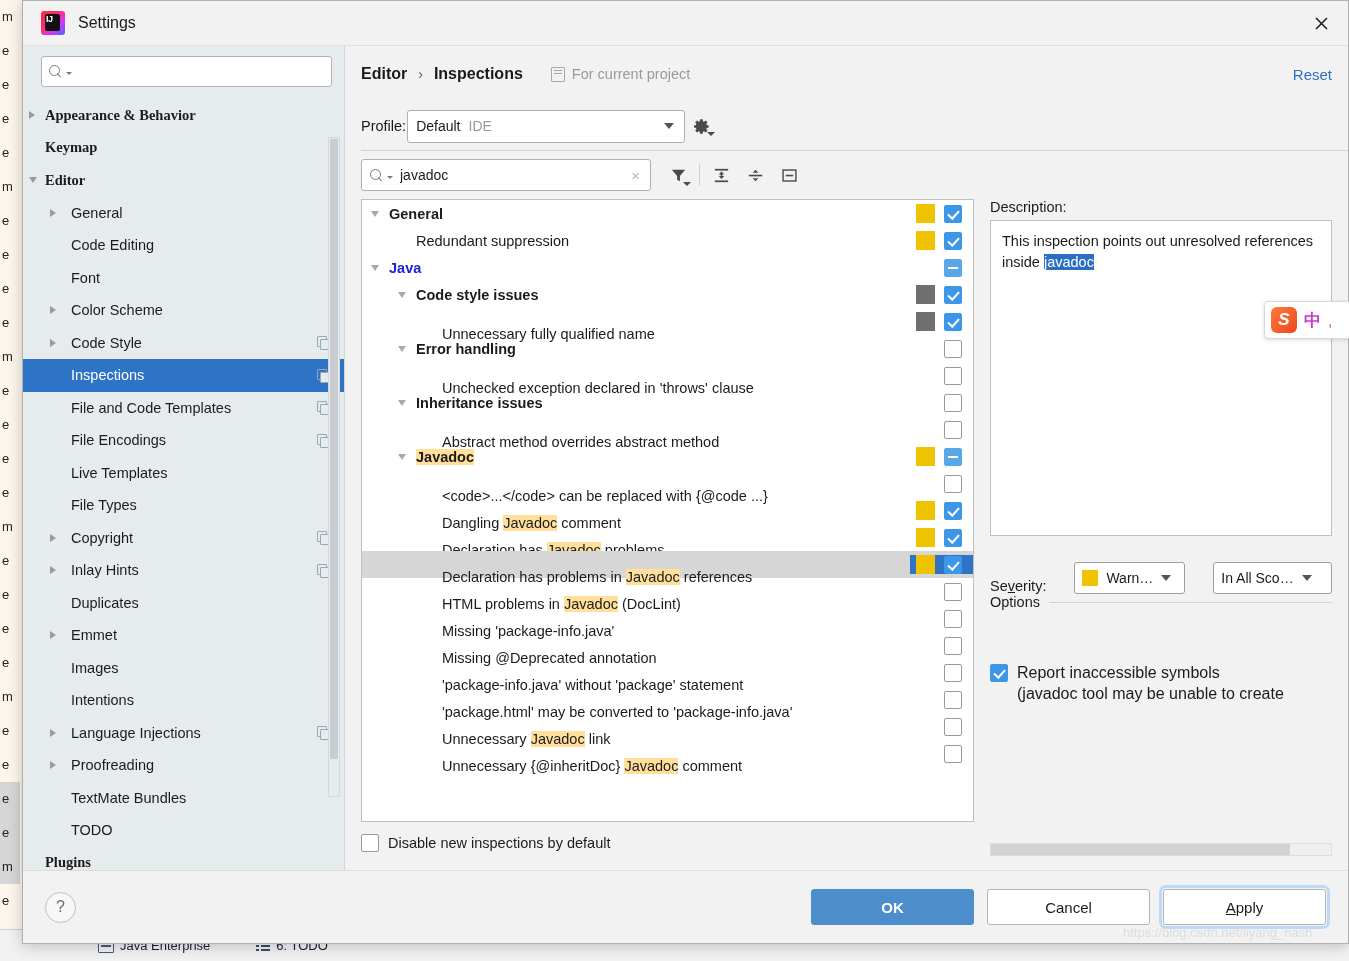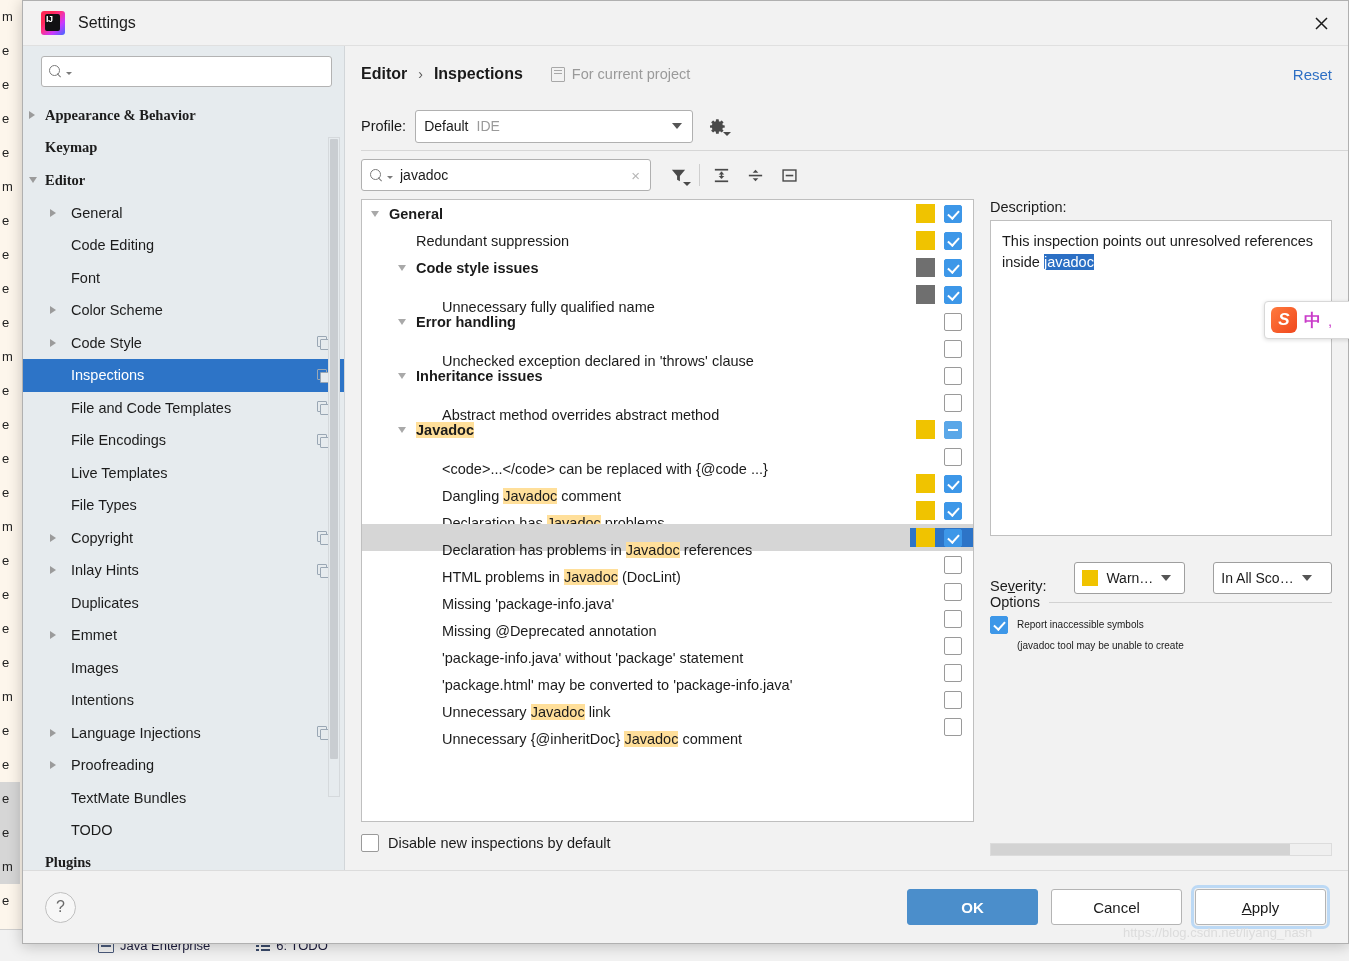--- a/index.html
+++ b/index.html
@@ -206,21 +206,21 @@
   }
   .proj-ic::after{
     content:""; position:absolute; left:2px; top:2.5px; right:2px; height:1.2px;
     background:#a8a8a8; box-shadow: 0 3px 0 #a8a8a8;
   }
   .reset-link {
     margin-left: auto; color: #2d6fc4; font-size: 15px; cursor: pointer;
   }
 
   .profile-row {
-    display: flex; align-items: center; height: 48px; flex: none; gap: 9px;
+    display: flex; align-items: center; height: 48px; flex: none; gap: 1px;
   }
   .profile-label { font-size: 14.5px; color: #1a1a1a; }
   .profile-select {
     width: 260px; height: 31px; background: #ffffff;
     border: 1px solid #b0b0b0; border-radius: 3px;
     display: flex; align-items: center; padding: 0 8px;
     position: relative; cursor: pointer;
   }
   .ps-name { font-size: 14px; color: #1a1a1a; }
   .ps-kind { font-size: 14px; color: #9a9a9a; margin-left: 8px; }
@@ -370,21 +370,21 @@
   .combo-sev { width: 96px; }
   .combo-scope { width: 104px; }
 
   .options-head {
     display: flex; align-items: center; gap: 9px; flex: none; margin-bottom: 4px;
   }
   .options-head .otxt { font-size: 14.5px; color: #1b1b1b; }
   .options-head .oline { flex: 1 1 auto; height: 1px; background: #d2d2d2; }
   .opt-row {
     display: flex; align-items: flex-start; gap: 9px; flex: none;
-    font-size: 10px; color: #1b1b1b; line-height: 21px; cursor: pointer;
+    font-size: 16px; color: #1b1b1b; line-height: 21px; cursor: pointer; margin-top: 48px;
   }
   .opt-row .cb-plain { margin-top: 2px; }
   .opt-text { white-space: nowrap; overflow: hidden; }
 
   .hscroll-wrap {
     margin-top: auto; height: 18px; flex: none; display: flex; align-items: center;
     padding-bottom: 6px;
   }
   .hscroll {
     width: 100%; height: 13px; background: #efefef; border: 1px solid #dcdcdc;
@@ -402,21 +402,21 @@
     display: flex; align-items: center; padding: 0 22px;
     position: relative;
   }
   .help-btn {
     width: 29px; height: 29px; border-radius: 50%; border: 1px solid #c0c0c0;
     background: #f7f7f7; color: #6a6a6a; font-size: 16px;
     display: flex; align-items: center; justify-content: center; cursor: pointer;
   }
   .btn-group { margin-left: auto; display: flex; align-items: center; gap: 13px; }
   .btn {
-    height: 34px; min-width: 97px; padding: 0 16px;
+    height: 34px; min-width: 97px; padding: 0 32px;
     border-radius: 3px; border: 1px solid #b4b4b4; background: #ffffff;
     font-family: "Liberation Sans", sans-serif; font-size: 15px; color: #1a1a1a;
     display: flex; align-items: center; justify-content: center; cursor: pointer;
   }
   .btn.primary {
     background: #4b8ecb; border-color: #4b8ecb; color: #ffffff; font-weight: bold;
   }
   .btn.focused {
     outline: 3px solid #bcd9f5; outline-offset: 1px;
   }
@@ -721,20 +721,28 @@
                   <span class="cb checked"></span>
                 </span>
               </div>
               <div class="irow lvl1">
                 <span class="ilabel">Redundant suppression</span>
                 <span class="cb-cell">
                   <span class="sev-swatch sev-yellow"></span>
                   <span class="cb checked"></span>
                 </span>
               </div>
+              <div class="irow lvl0">
+                <span class="twg"></span>
+                <span class="ilabel java">Java</span>
+                <span class="cb-cell">
+                  <span class="sev-empty"></span>
+                  <span class="cb partial"></span>
+                </span>
+              </div>
               <div class="irow lvl1">
                 <span class="twg"></span>
                 <span class="ilabel bold">Code style issues</span>
                 <span class="cb-cell">
                   <span class="sev-swatch sev-gray"></span>
                   <span class="cb checked"></span>
                 </span>
               </div>
               <div class="irow lvl2">
                 <span class="ilabel">Unnecessary fully qualified name</span>

